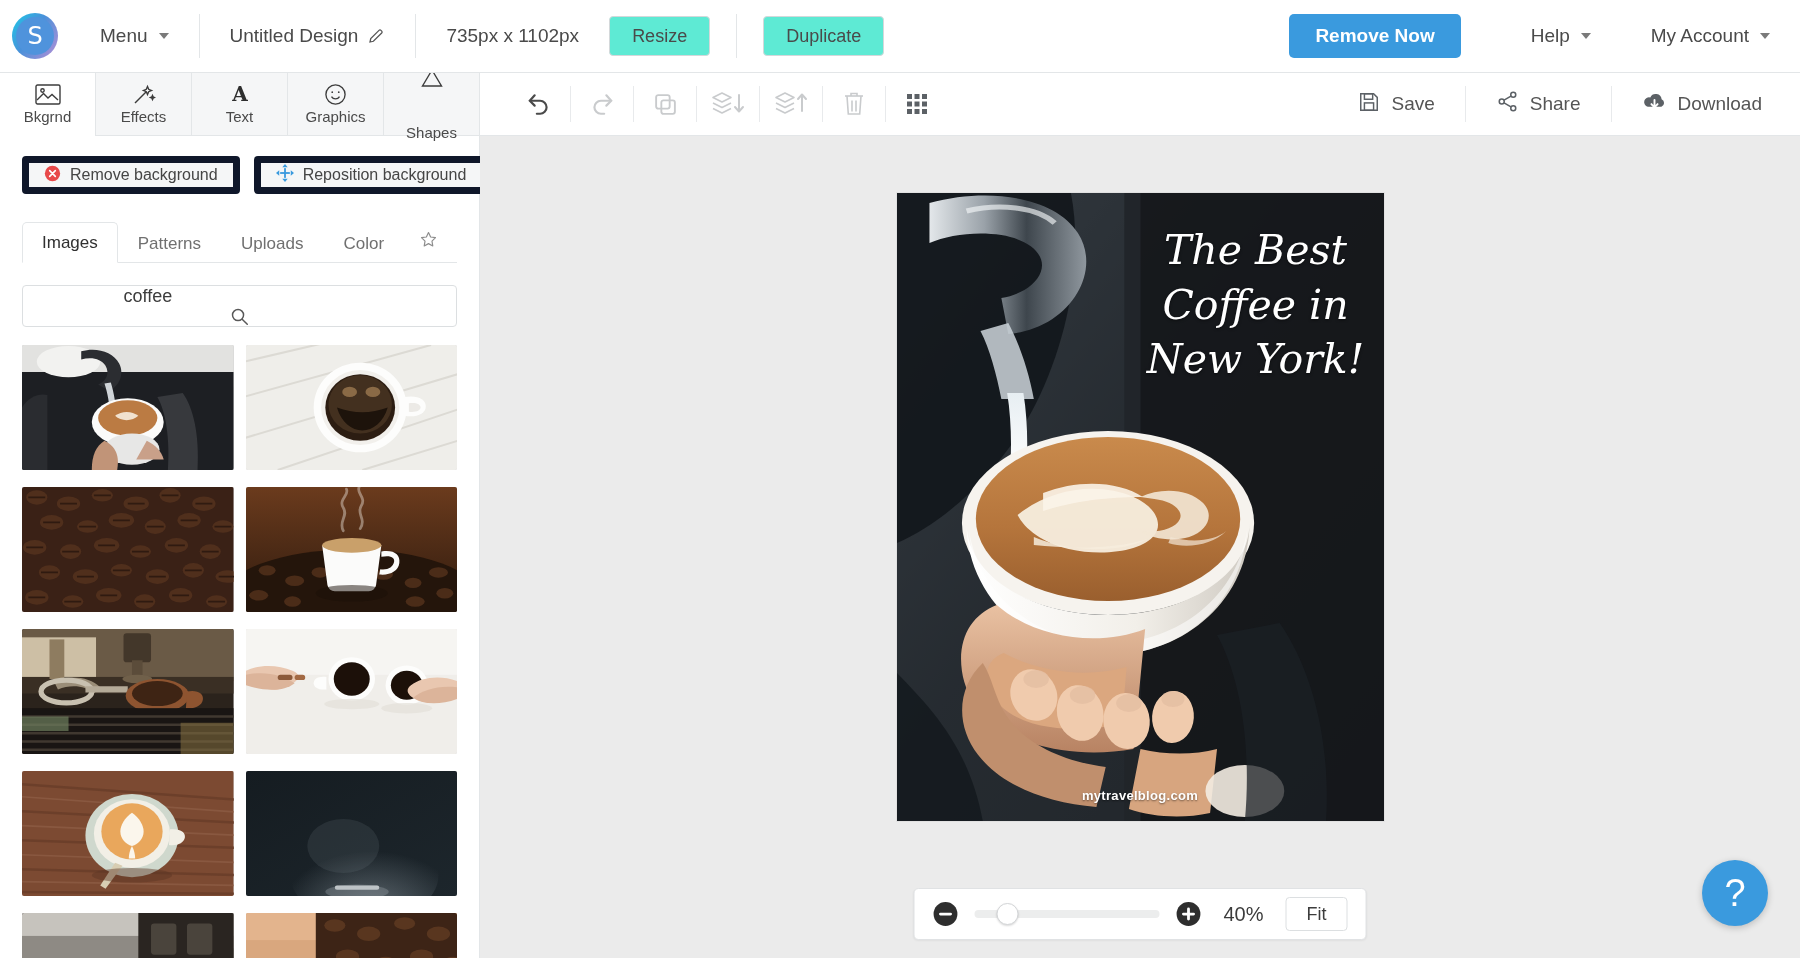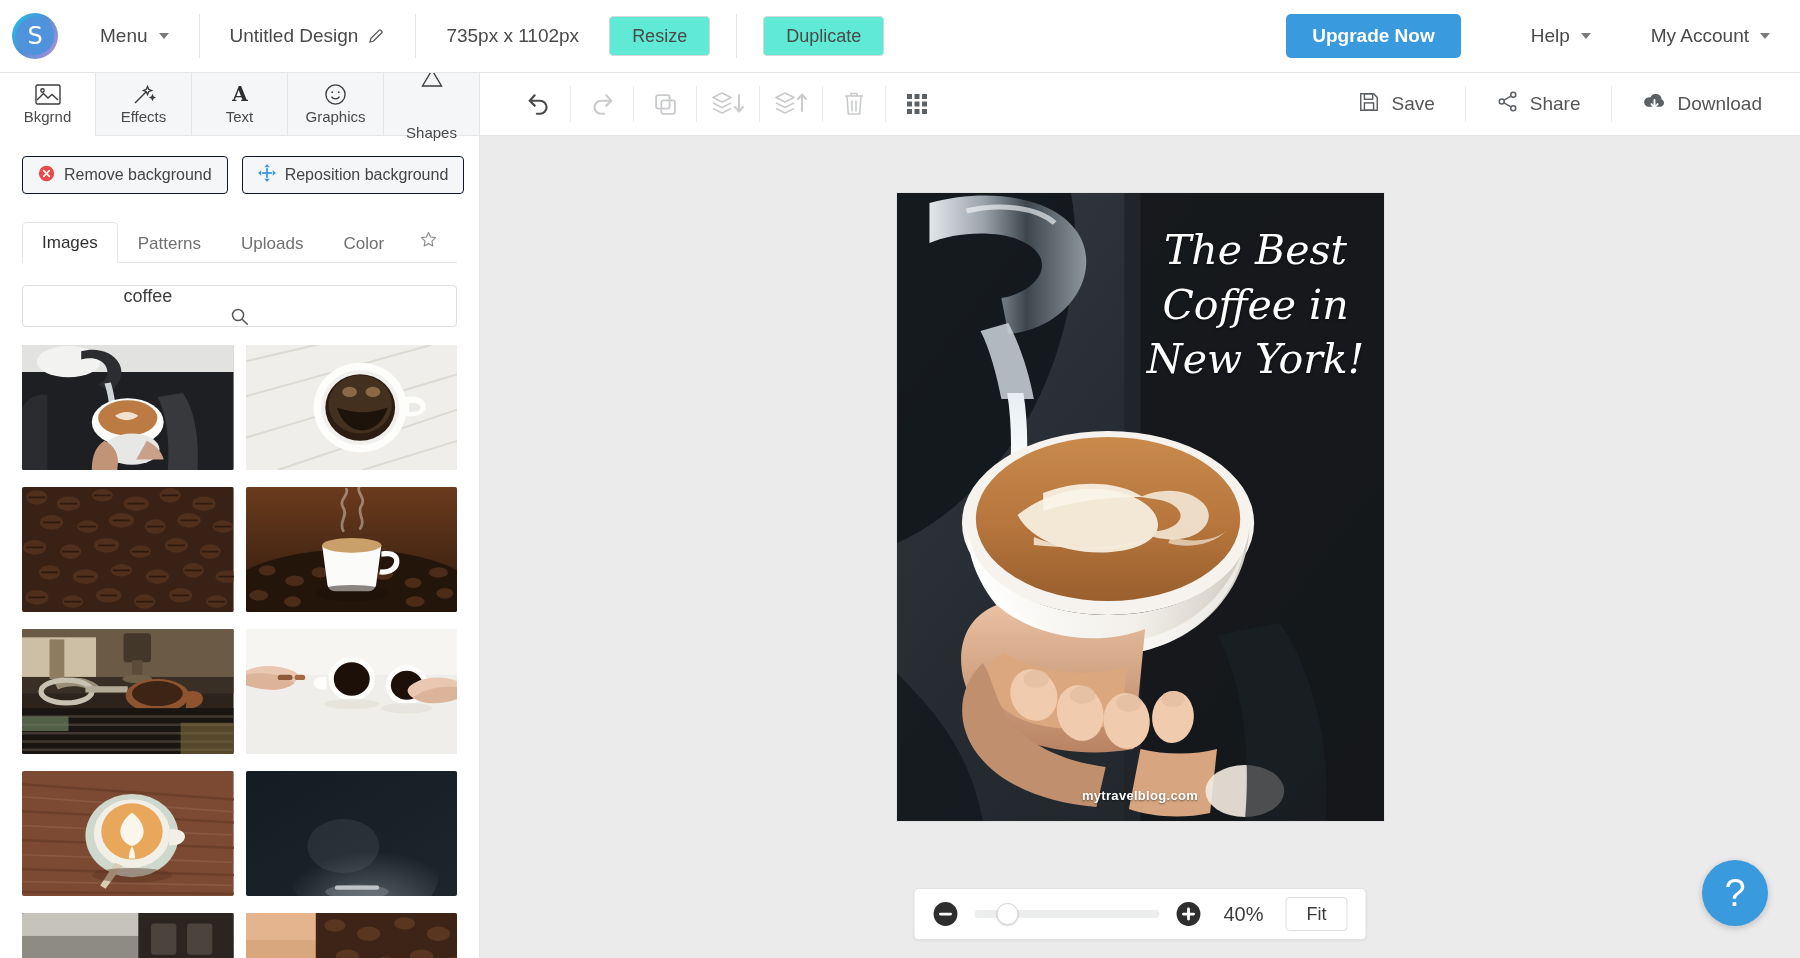--- a/index.html
+++ b/index.html
@@ -92,21 +92,21 @@
   .modetab.active::after {
     content: ""; position: absolute; bottom: -1px; left: 0; right: 0;
     height: 2px; background: #fff;
   }
   .modetab .ic { height: 22px; display: flex; align-items: center; justify-content: center; }
 
   .bg-actions { display: flex; gap: 14px; padding: 20px 20px 0 22px; }
   .chip {
     height: 38px; display: flex; align-items: center; gap: 9px;
     padding: 0 15px; background: #f5f6f7;
-    border: 1px solid #0f172a; border-radius: 4px;
+    border: 7px solid #0f172a; border-radius: 4px;
     font-size: 16px; color: #454545; cursor: pointer; white-space: nowrap;
   }
 
   .subtabs {
     display: flex; align-items: flex-end; gap: 0;
     margin: 24px 22px 0 22px;
     border-bottom: 1px solid #e3e6e8;
   }
   .subtab {
     padding: 10px 19px 9px 19px; font-size: 17px; color: #707070;
@@ -258,21 +258,21 @@
     </div>
 
     <button class="btn-outline">Resize</button>
 
     <div class="tb-sep" style="margin:0 26px;"></div>
 
     <button class="btn-outline">Duplicate</button>
 
     <div class="spacer"></div>
 
-    <button class="btn-primary" style="margin-right:40px;">Upgrade Now</button>
+    <button class="btn-primary" style="margin-right:40px;">Remove Now</button>
 
     <div class="tb-item">
       <span>Help</span>
       <span class="caret"></span>
     </div>
 
     <div class="tb-item" style="padding-right:30px;">
       <span>My Account</span>
       <span class="caret"></span>
     </div>

